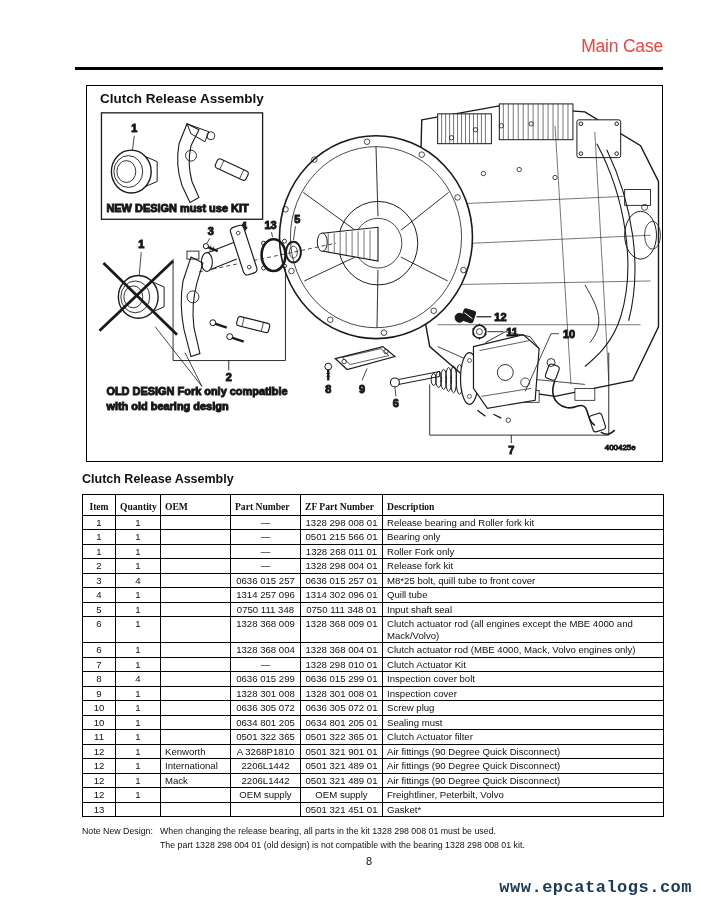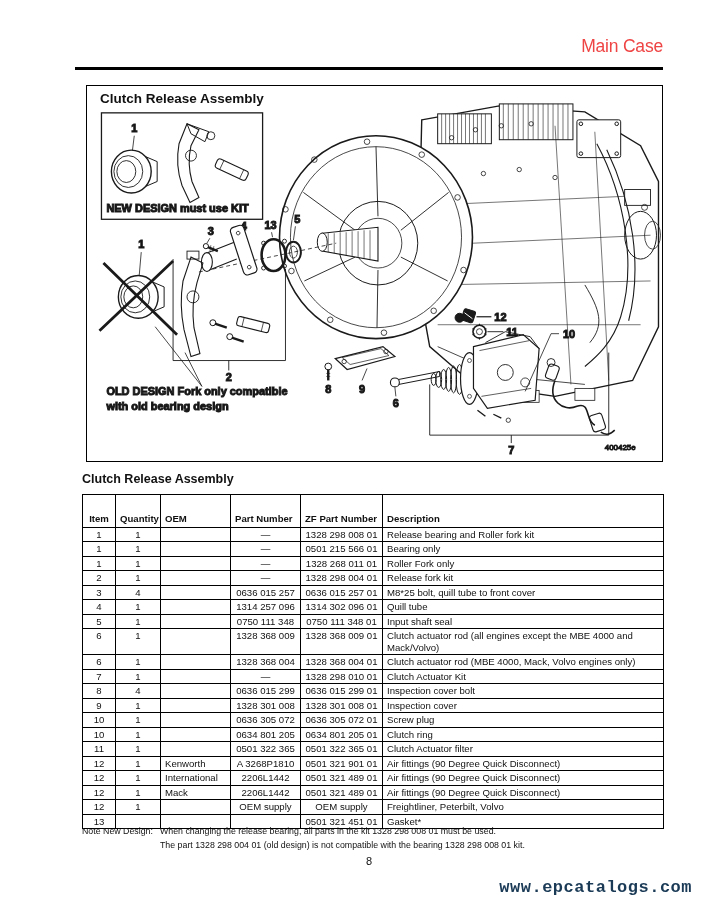--- a/index.html
+++ b/index.html
@@ -20,21 +20,21 @@
   svg .code{font-size:8px;text-anchor:start;}
   .tblhead{position:absolute;left:82px;top:472px;font-weight:bold;font-size:12.5px;}
   table.parts{
     position:absolute;left:82px;top:494px;width:581px;
     border-collapse:collapse;table-layout:fixed;font-size:9.6px;
   }
   table.parts th,table.parts td{
     border:1px solid #000;padding:1px 4px;line-height:11.5px;vertical-align:top;
     overflow:hidden;white-space:normal;
   }
-  table.parts th{font-weight:bold;text-align:left;padding-top:18px;padding-bottom:2px;}
+  table.parts th{font-weight:bold;text-align:left;padding-top:6px;padding-bottom:2px;font-family:Liberation Serif, serif;}
   table.parts th.c0,table.parts th.c1{text-align:center;}
   table.parts td.c0,table.parts td.c1,table.parts td.c3,table.parts td.c4{text-align:center;}
   .note{position:absolute;left:82px;top:825px;font-size:8.8px;line-height:13.5px;width:560px;}
   .notelabel{position:absolute;left:0;top:0;}
   .notelines{margin-left:78px;}
   .pagenum{position:absolute;top:855px;left:75px;width:588px;text-align:center;font-size:11px;}
   .watermark{
     position:absolute;top:878px;right:9px;
     font-family:Liberation Mono, monospace;font-weight:bold;
     font-size:17px;letter-spacing:0.5px;
@@ -428,21 +428,21 @@
         <td class="c3">0636 305 072</td>
         <td class="c4">0636 305 072 01</td>
         <td class="c5">Screw plug</td>
       </tr>
       <tr>
         <td class="c0">10</td>
         <td class="c1">1</td>
         <td class="c2"></td>
         <td class="c3">0634 801 205</td>
         <td class="c4">0634 801 205 01</td>
-        <td class="c5">Clutch ring</td>
+        <td class="c5">Sealing must</td>
       </tr>
       <tr>
         <td class="c0">11</td>
         <td class="c1">1</td>
         <td class="c2"></td>
         <td class="c3">0501 322 365</td>
         <td class="c4">0501 322 365 01</td>
         <td class="c5">Clutch Actuator filter</td>
       </tr>
       <tr>

